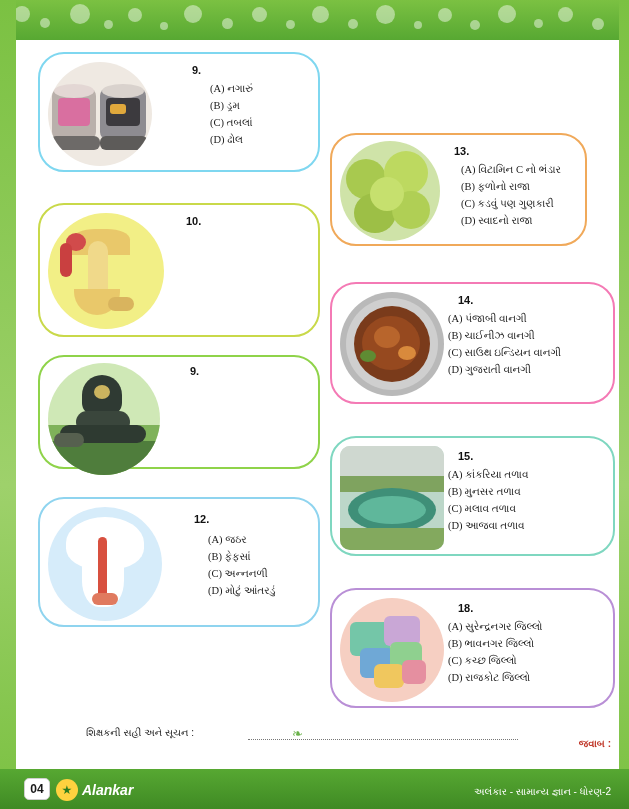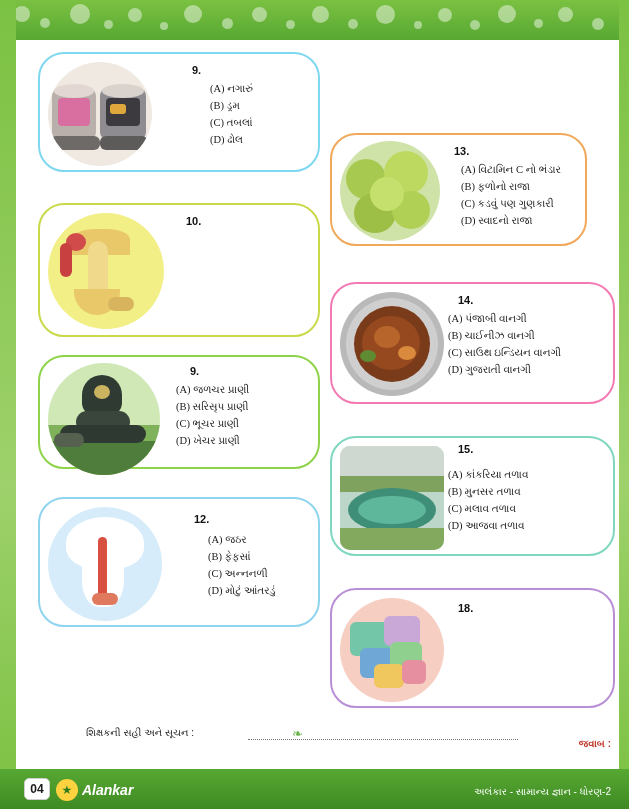--- a/index.html
+++ b/index.html
@@ -203,26 +203,20 @@
         <i style="left:0;top:62px;width:112px;height:50px;border-radius:0;background:#7fb25a;"></i>
         <i style="left:0;top:78px;width:112px;height:34px;border-radius:0;background:#4f7d3c;"></i>
         <i style="left:34px;top:12px;width:40px;height:40px;border-radius:50% 50% 30% 30%;background:#2f3a33;"></i>
         <i style="left:46px;top:22px;width:16px;height:14px;border-radius:50%;background:#cbb45f;"></i>
         <i style="left:28px;top:48px;width:54px;height:22px;border-radius:12px;background:#3a463c;"></i>
         <i style="left:12px;top:62px;width:86px;height:18px;border-radius:12px;background:#2e3a31;"></i>
         <i style="left:6px;top:70px;width:30px;height:14px;border-radius:10px;background:#56604f;"></i>
       </div>
     </div>
     <div class="qnum" style="left:150px;top:8px;">9.</div>
-    <div class="opts" style="left:136px;top:24px;">
-      <div>(A) જળચર પ્રાણી</div>
-      <div>(B) સરિસૃપ પ્રાણી</div>
-      <div>(C) ભૂચર પ્રાણી</div>
-      <div>(D) ખેચર પ્રાણી</div>
-    </div>
   </div>
 
   <div class="card" id="card12">
     <div class="thumb" style="left:8px;top:8px;width:114px;height:114px;background:#d6ecfa;">
       <div class="art">
         <i style="left:18px;top:10px;width:78px;height:52px;border-radius:50% 50% 40% 40%;background:#ffffff;"></i>
         <i style="left:34px;top:34px;width:42px;height:66px;border-radius:40%;background:#ffffff;"></i>
         <i style="left:50px;top:30px;width:9px;height:62px;border-radius:5px;background:#d8503f;"></i>
         <i style="left:44px;top:86px;width:26px;height:12px;border-radius:6px;background:#e07a5f;"></i>
       </div>
@@ -278,41 +272,47 @@
   <div class="card" id="card15">
     <div class="thumb" style="left:8px;top:8px;width:104px;height:104px;background:#bcd7c9;border-radius:10px;">
       <div class="art">
         <i style="left:0;top:0;width:104px;height:34px;border-radius:0;background:#cfd8d0;"></i>
         <i style="left:0;top:30px;width:104px;height:16px;border-radius:0;background:#7fa35f;"></i>
         <i style="left:8px;top:42px;width:88px;height:44px;border-radius:50%;background:#3f8f78;"></i>
         <i style="left:18px;top:50px;width:68px;height:28px;border-radius:50%;background:#5fb79b;"></i>
         <i style="left:0;top:82px;width:104px;height:22px;border-radius:0;background:#83a95e;"></i>
       </div>
     </div>
-    <div class="qnum" style="left:126px;top:5px;text-align:center;">15.</div>
+    <div class="qnum" style="left:126px;top:12px;text-align:center;">15.</div>
     <div class="opts" style="left:116px;top:28px;">
       <div>(A) કાંકરિયા તળાવ</div>
       <div>(B) મુનસર તળાવ</div>
       <div>(C) મલાવ તળાવ</div>
       <div>(D) આજવા તળાવ</div>
     </div>
   </div>
 
   <div class="card" id="card16">
     <div class="thumb" style="left:8px;top:8px;width:104px;height:104px;background:#f6cfc2;">
       <div class="art">
         <i style="left:10px;top:24px;width:40px;height:34px;border-radius:6px;background:#74c6a8;"></i>
         <i style="left:44px;top:18px;width:36px;height:30px;border-radius:6px;background:#c9a7d6;"></i>
         <i style="left:20px;top:50px;width:34px;height:30px;border-radius:6px;background:#6fa8d6;"></i>
         <i style="left:50px;top:44px;width:32px;height:30px;border-radius:6px;background:#8fd08f;"></i>
         <i style="left:34px;top:66px;width:30px;height:24px;border-radius:6px;background:#f0c75e;"></i>
         <i style="left:62px;top:62px;width:24px;height:24px;border-radius:6px;background:#e58fa0;"></i>
       </div>
     </div>
     <div class="qnum" style="left:126px;top:12px;">18.</div>
+    <div class="opts" style="left:116px;top:28px;">
+      <div>(A) સુરેન્દ્રનગર જિલ્લો</div>
+      <div>(B) ભાવનગર જિલ્લો</div>
+      <div>(C) કચ્છ જિલ્લો</div>
+      <div>(D) રાજકોટ જિલ્લો</div>
+    </div>
   </div>
 
   <div class="ans-label">શિક્ષકની સહી અને સૂચન :</div>
   <div class="ans-line"></div>
   <div class="leaf-deco">❧</div>
 
   <div class="ans-key">જવાબ :</div>
 
   <div class="page-no">04</div>
   <div class="brand">

